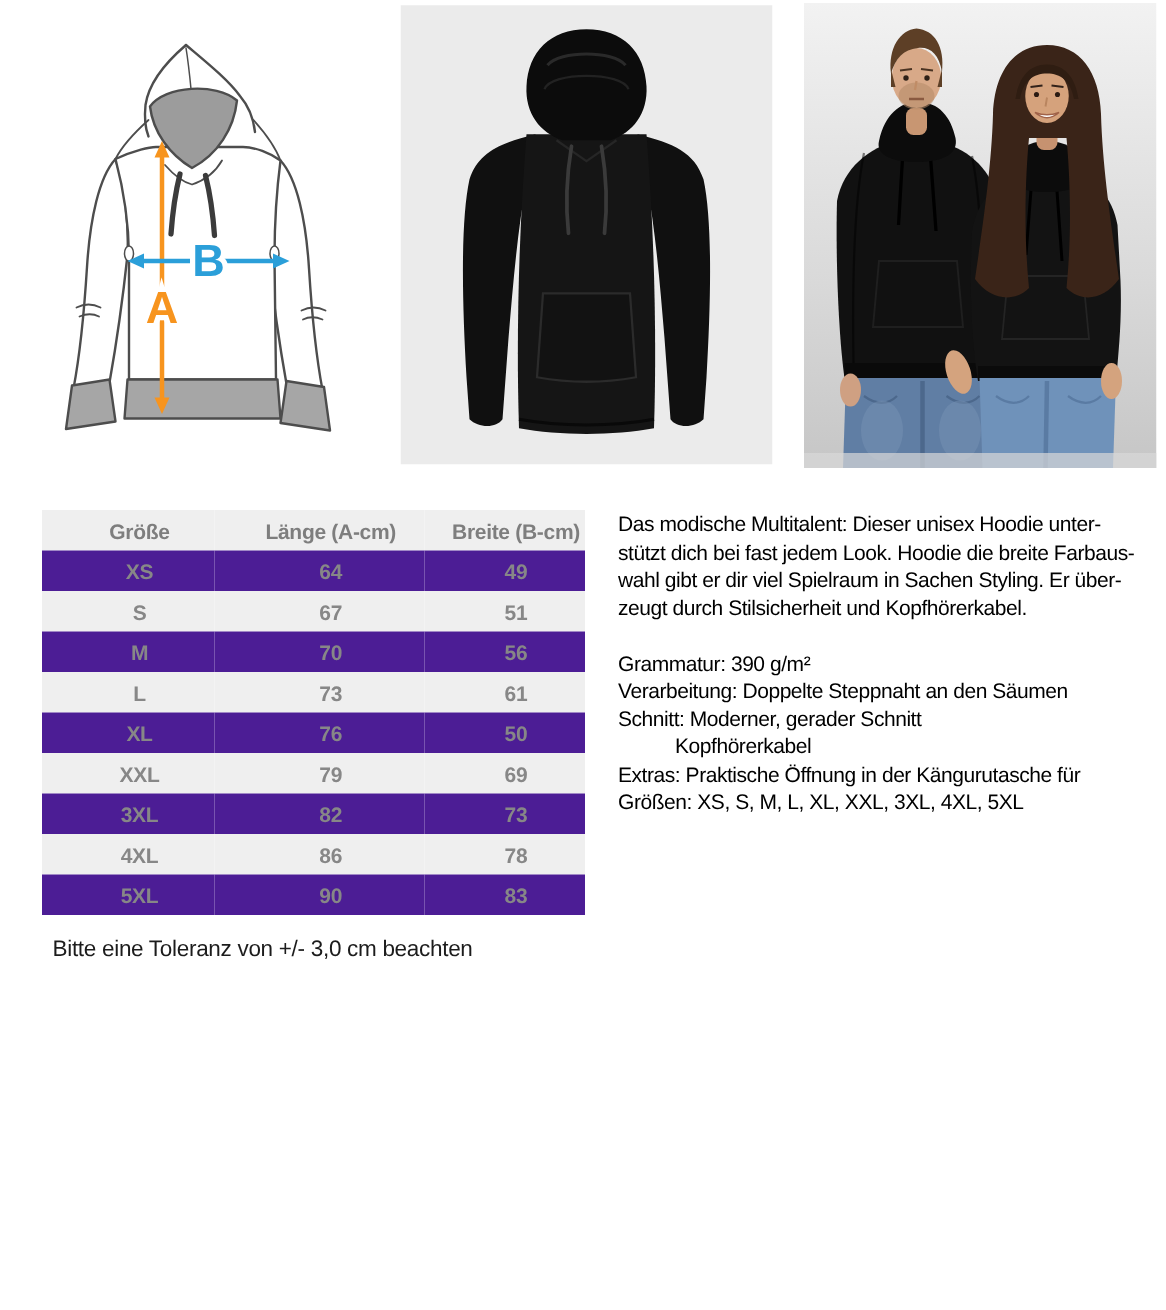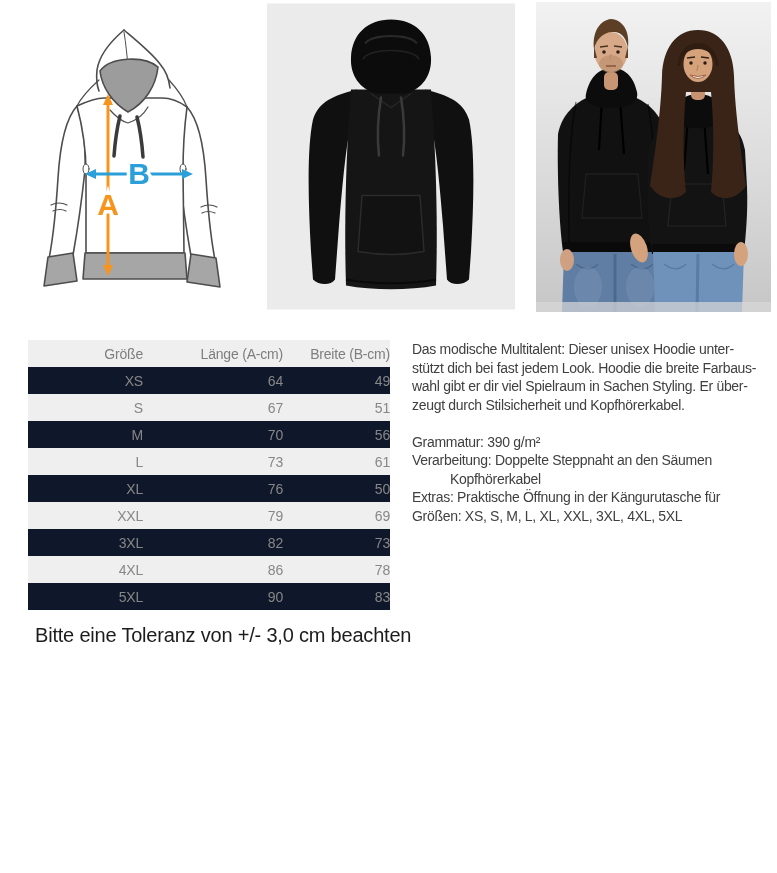--- a/index.html
+++ b/index.html
@@ -12,34 +12,34 @@
   .img-product{position:absolute;left:267px;top:3px;width:248px;height:307px;}
   .img-models{position:absolute;left:536px;top:2px;width:235px;height:310px;}
   .img-diagram svg,.img-product svg,.img-models svg{display:block;width:100%;height:100%;}
 
   
   table.size-table{
     position:absolute;left:28px;top:340px;width:362px;
     border-collapse:collapse;table-layout:fixed;
   }
   .size-table th,.size-table td{
-    height:27px;padding:0 0 0 15px;text-align:right;vertical-align:middle;
-    font-size:14px;font-weight:400;color:#878787;letter-spacing:-0.2px;
+    height:27px;padding:0 0 0 15px;text-align:center;vertical-align:middle;
+    font-size:14px;font-weight:700;color:#878787;letter-spacing:-0.2px;
   }
   .size-table thead th{background:#efefef;color:#7e7e7e;}
-  .size-table tbody tr.row-dark td{background:#0f172a;}
+  .size-table tbody tr.row-dark td{background:#4c1d95;}
   .size-table tbody tr.row-light td{background:#efefef;}
 
   .tolerance-note{
     position:absolute;left:35px;top:624px;
-    font-size:20px;color:#1c1c1c;letter-spacing:-0.2px;white-space:nowrap;
+    font-size:15px;color:#1c1c1c;letter-spacing:-0.2px;white-space:nowrap;
   }
 
   
-  .description{position:absolute;left:412px;top:340px;width:362px;color:#404040;}
+  .description{position:absolute;left:412px;top:340px;width:362px;color:#000000;}
   .desc-line{font-size:14px;line-height:18.5px;height:18.5px;letter-spacing:-0.3px;white-space:nowrap;}
   .desc-gap{height:18.5px;}
   .desc-line.indent{padding-left:38px;}
 </style>
 </head>
 <body>
 
 <div class="stage">
 
   <div class="img-diagram">
@@ -226,18 +226,19 @@
   <div class="tolerance-note">Bitte eine Toleranz von +/- 3,0 cm beachten</div>
 
   <div class="description">
     <div class="desc-line">Das modische Multitalent: Dieser unisex Hoodie unter-</div>
     <div class="desc-line">stützt dich bei fast jedem Look. Hoodie die breite Farbaus-</div>
     <div class="desc-line">wahl gibt er dir viel Spielraum in Sachen Styling. Er über-</div>
     <div class="desc-line">zeugt durch Stilsicherheit und Kopfhörerkabel.</div>
     <div class="desc-gap"></div>
     <div class="desc-line">Grammatur: 390 g/m²</div>
     <div class="desc-line">Verarbeitung: Doppelte Steppnaht an den Säumen</div>
+    <div class="desc-line">Schnitt: Moderner, gerader Schnitt</div>
     <div class="desc-line indent">Kopfhörerkabel</div>
     <div class="desc-line">Extras: Praktische Öffnung in der Kängurutasche für</div>
     <div class="desc-line">Größen: XS, S, M, L, XL, XXL, 3XL, 4XL, 5XL</div>
   </div>
 
 </div>
 
 </body></html>

